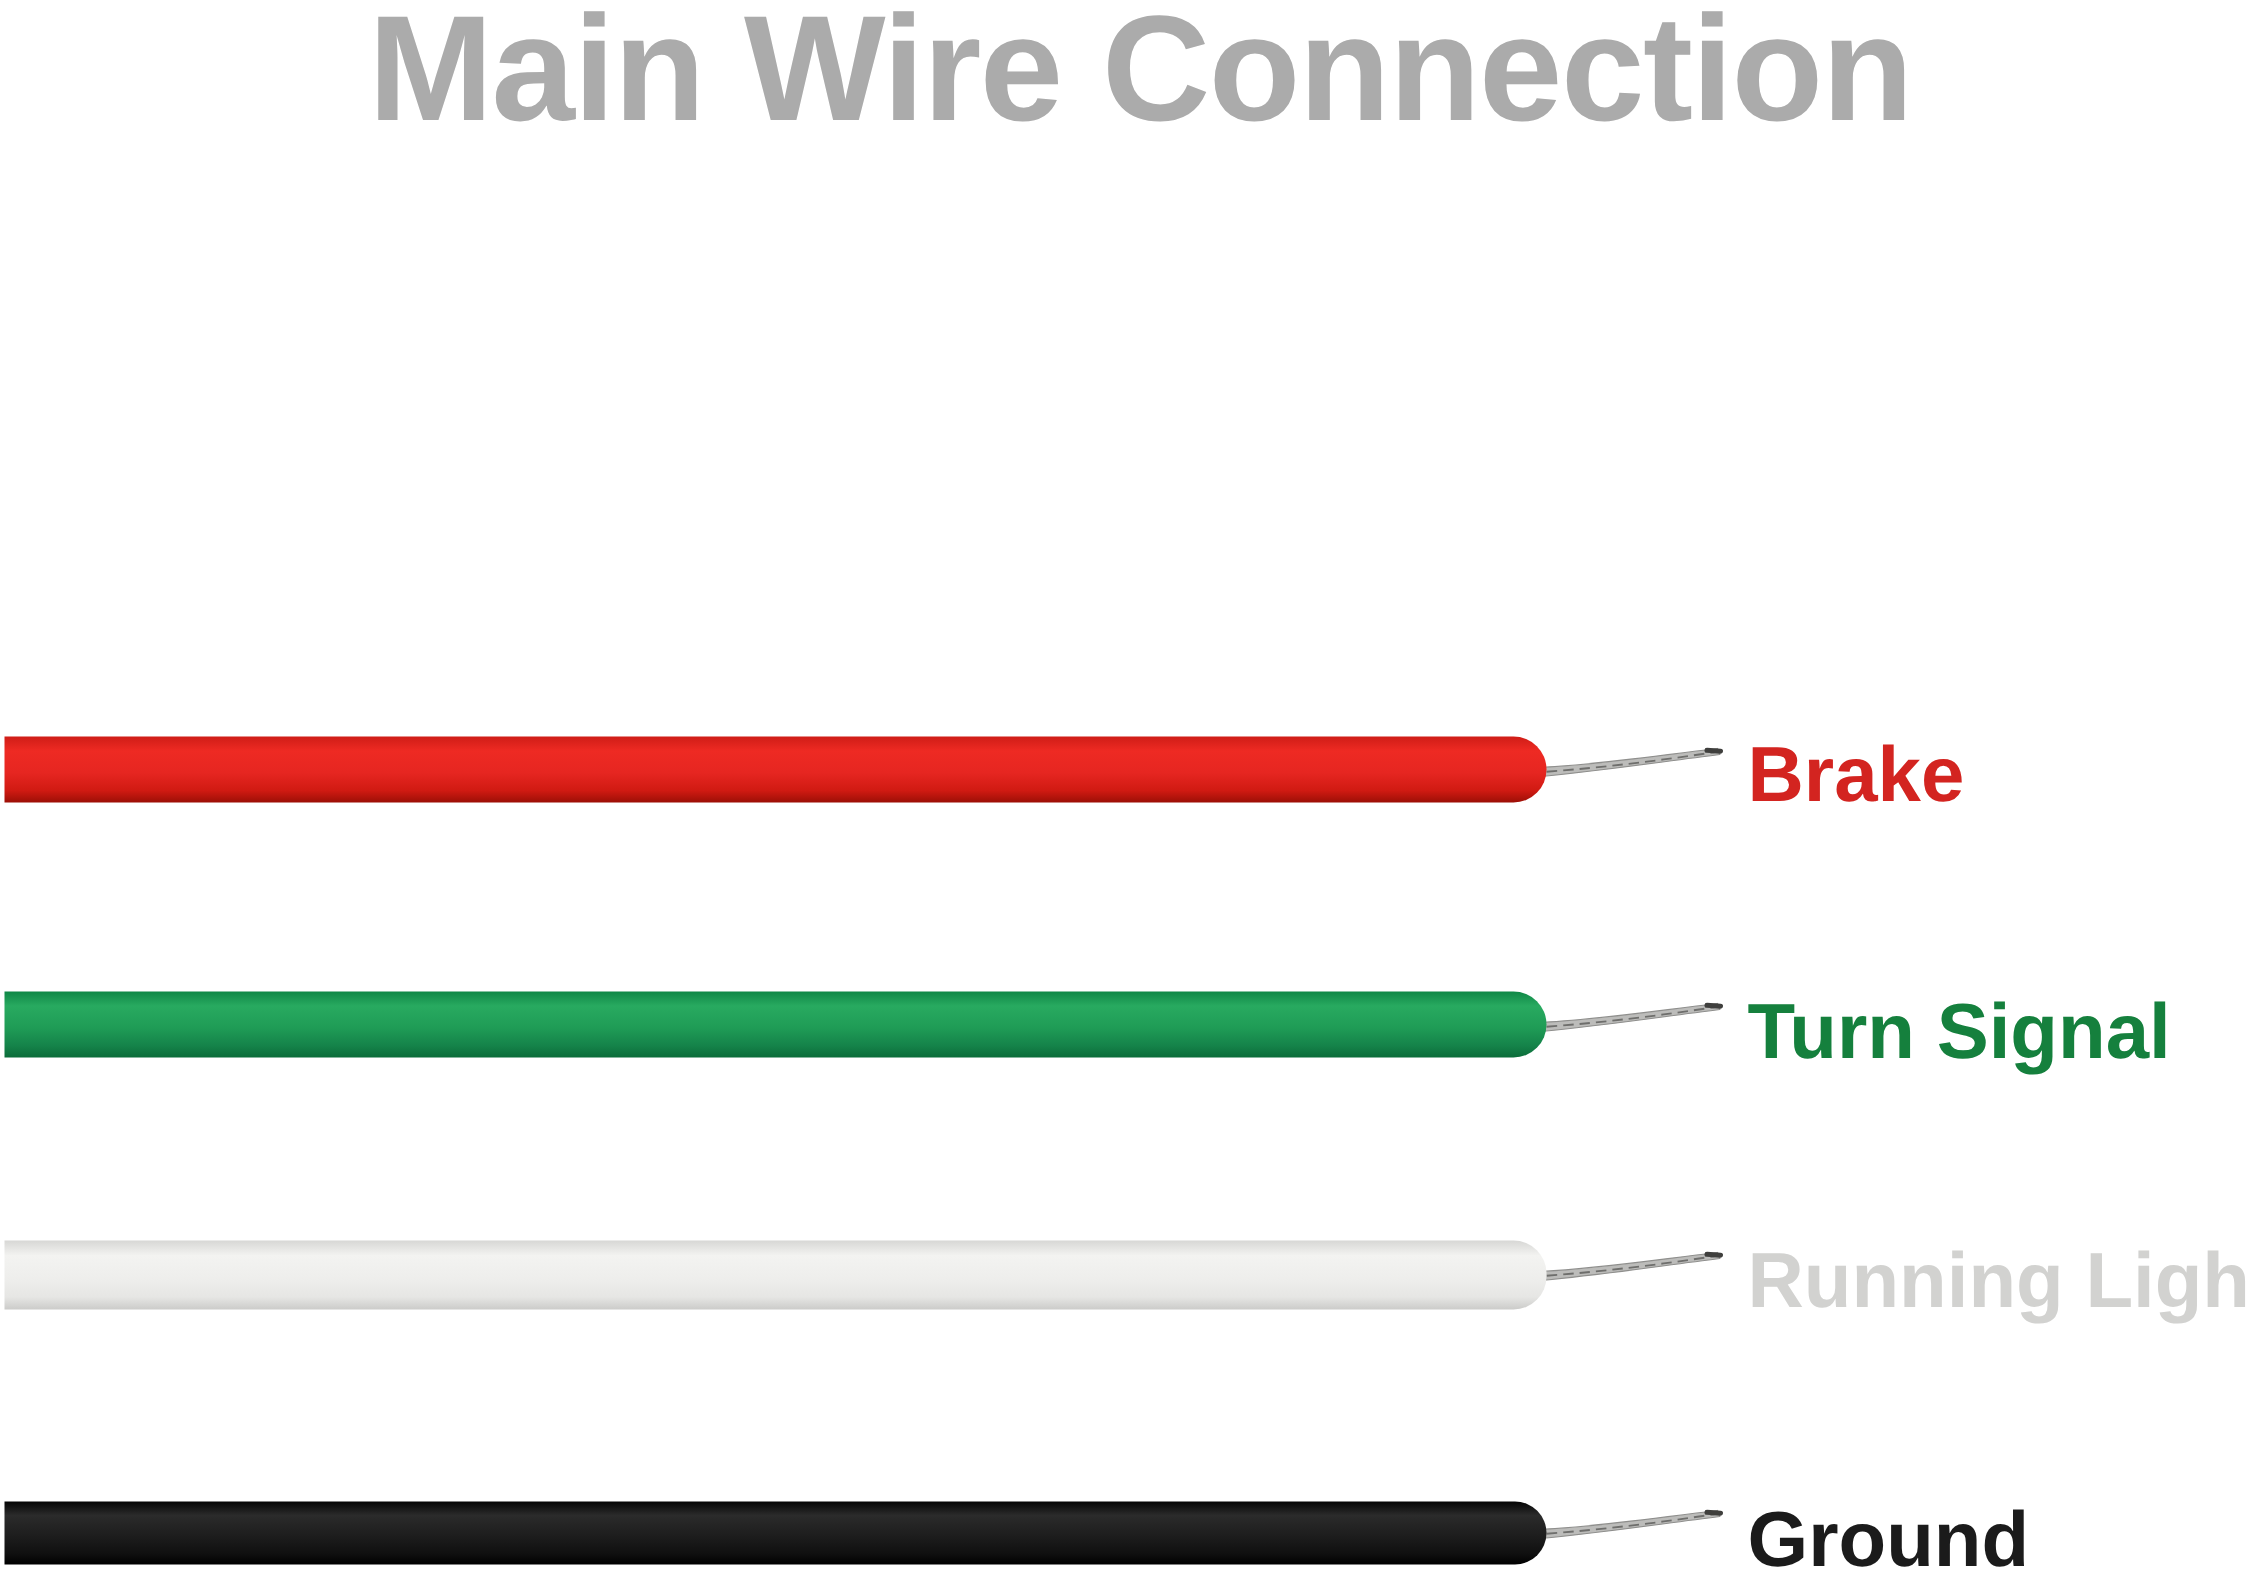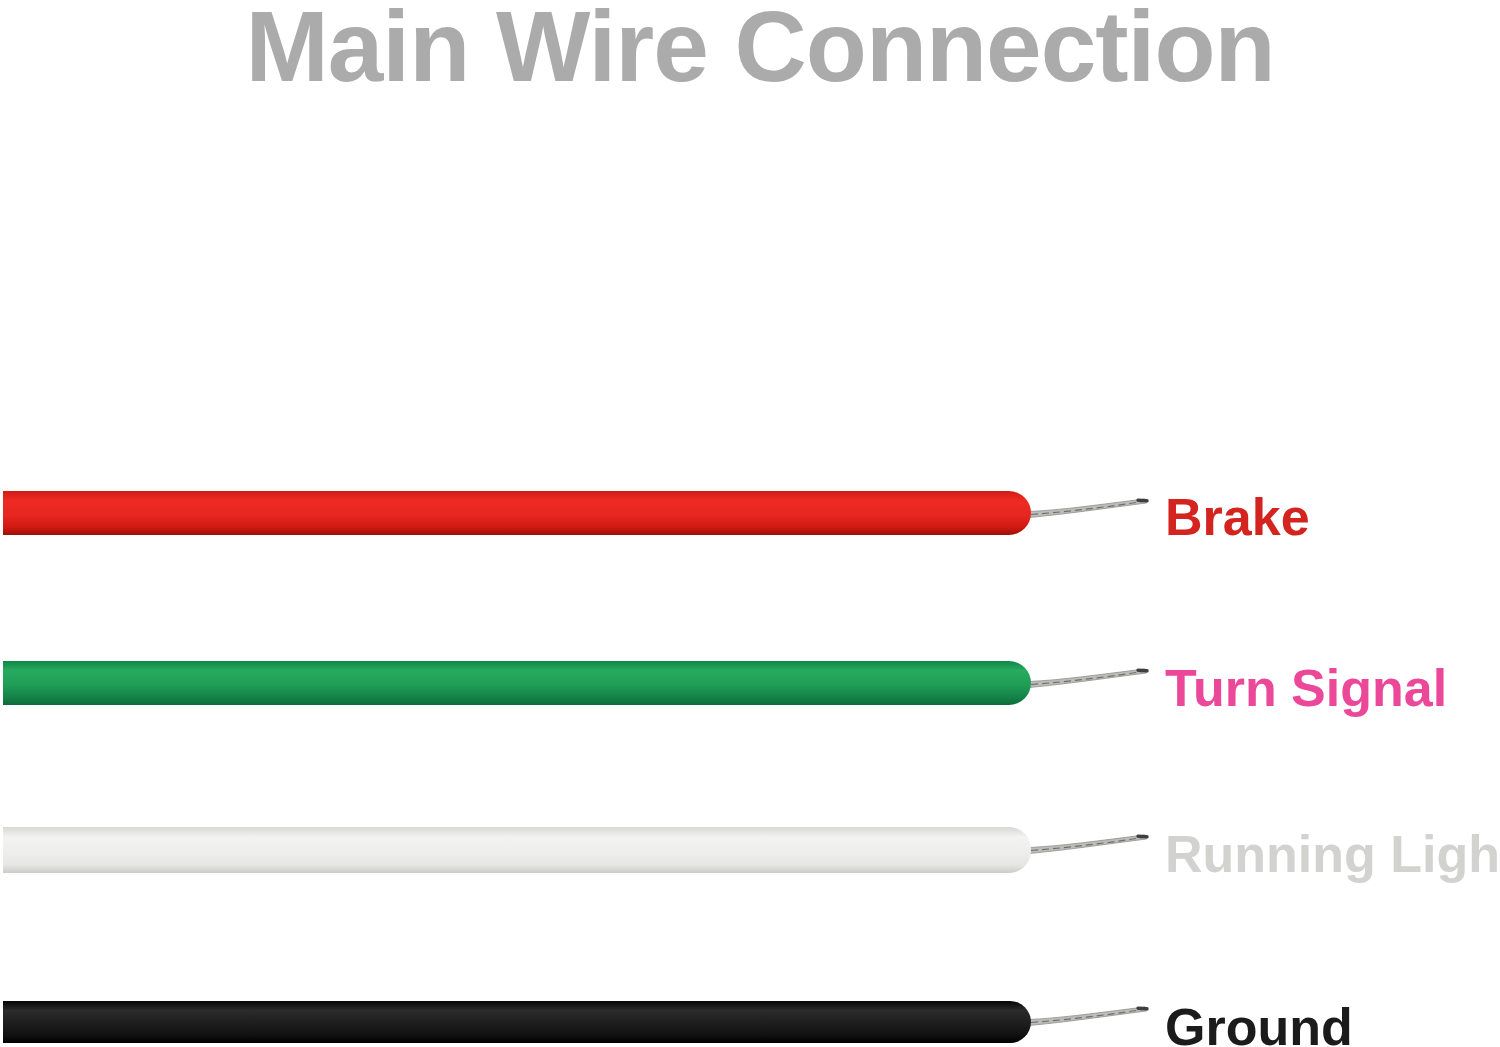--- a/index.html
+++ b/index.html
@@ -73,21 +73,21 @@
     <span class="label" style="top: 0px; color: rgb(211, 36, 32);">Brake</span>
   </div>
 
   <div class="wire-row" style="top:661px; height:44px;">
     <svg class="strand" style="top:-4px;" width="135" height="44" viewBox="0 0 135 44">
       <path class="strand-fill" d="M8,24.5 C42,23 78,17.5 124,12 L125.5,16 C82,21.5 46,27 8,30.5 Z" fill="#bcbcba" stroke="#8f8f8d" stroke-width="0.8"></path>
       <path class="strand-streak" d="M10,27.5 C50,24.5 85,20 122,14.5" fill="none" stroke="#6e6e6c" stroke-width="1.2" stroke-dasharray="7 4"></path>
       <path class="strand-tip" d="M117,13.2 L126,13.8" fill="none" stroke="#3f3f3d" stroke-width="3.4" stroke-linecap="round"></path>
     </svg>
     <div class="insulation" style="background: linear-gradient(rgb(15, 135, 70) 0%, rgb(40, 170, 96) 22%, rgb(31, 156, 86) 55%, rgb(21, 131, 74) 82%, rgb(11, 108, 57) 100%);"></div>
-    <span class="label" style="top: 1px; color: #ec4899;">Turn Signal</span>
+    <span class="label" style="top: 1px; color: #15803d;">Turn Signal</span>
   </div>
 
   <div class="wire-row" style="top:827px; height:46px;">
     <svg class="strand" style="top:-4px;" width="135" height="44" viewBox="0 0 135 44">
       <path class="strand-fill" d="M8,24.5 C42,23 78,17.5 124,12 L125.5,16 C82,21.5 46,27 8,30.5 Z" fill="#bcbcba" stroke="#8f8f8d" stroke-width="0.8"></path>
       <path class="strand-streak" d="M10,27.5 C50,24.5 85,20 122,14.5" fill="none" stroke="#6e6e6c" stroke-width="1.2" stroke-dasharray="7 4"></path>
       <path class="strand-tip" d="M117,13.2 L126,13.8" fill="none" stroke="#3f3f3d" stroke-width="3.4" stroke-linecap="round"></path>
     </svg>
     <div class="insulation" style="background: linear-gradient(rgb(215, 215, 213) 0%, rgb(243, 243, 241) 22%, rgb(238, 238, 236) 55%, rgb(230, 230, 228) 82%, rgb(203, 203, 201) 100%);"></div>
     <span class="label" style="top: 1px; color: rgb(210, 210, 208);">Running Light</span>

